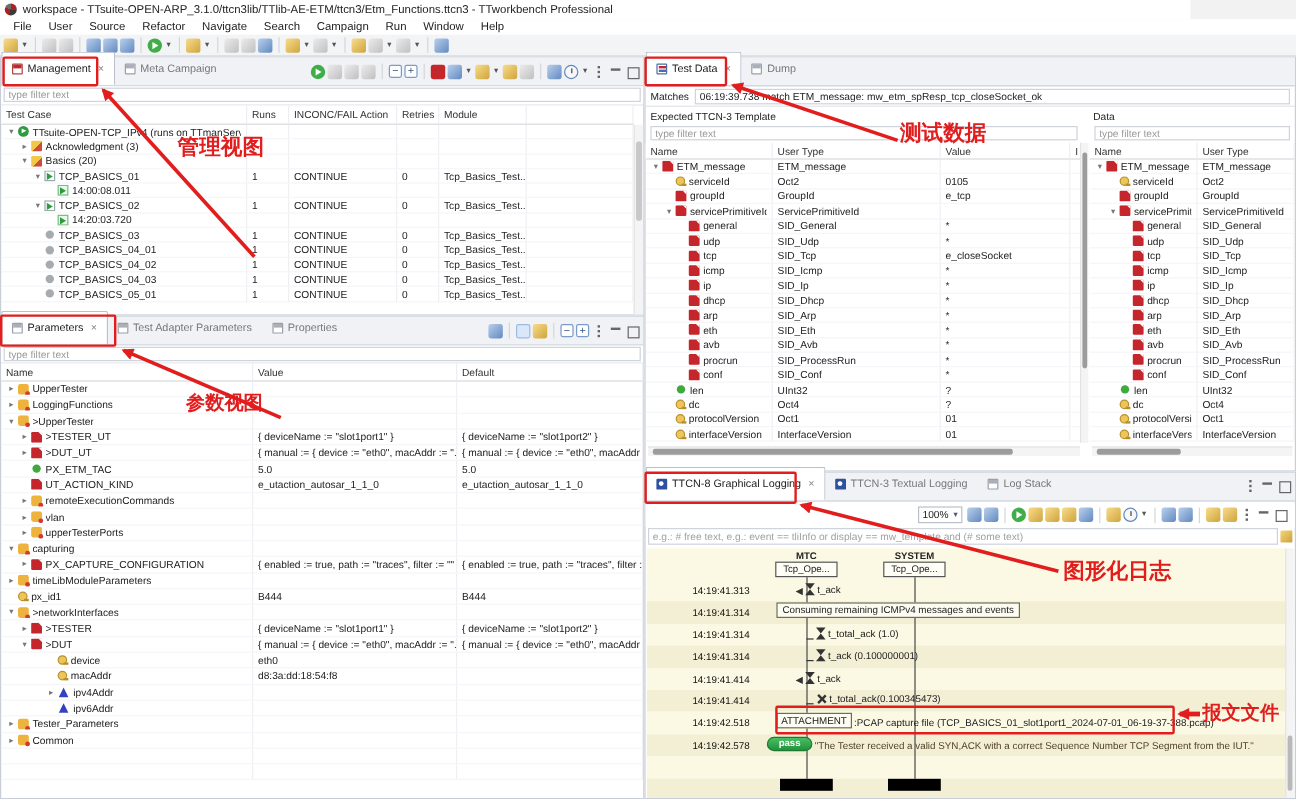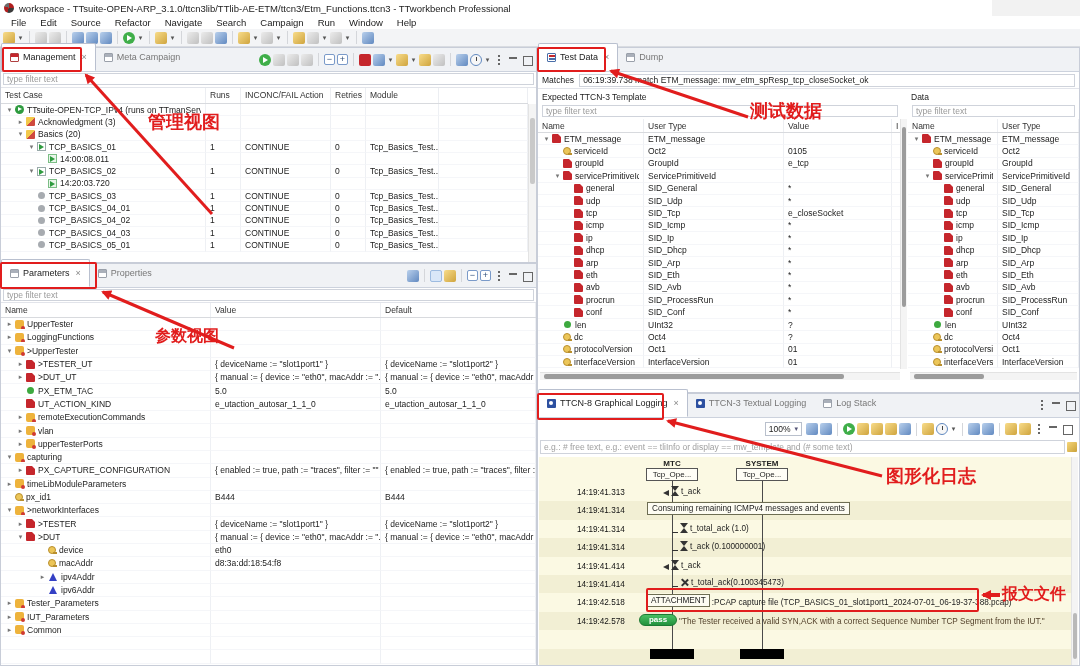--- a/index.html
+++ b/index.html
@@ -133,21 +133,21 @@
 
 <div class="screen">
 
   <div class="titlebar">
     <span class="logo"></span>
     <span class="ttl">workspace - TTsuite-OPEN-ARP_3.1.0/ttcn3lib/TTlib-AE-ETM/ttcn3/Etm_Functions.ttcn3 - TTworkbench Professional</span>
   </div>
 
   <div class="menubar" id="menubar">
       <span class="menu-item">File</span>
-      <span class="menu-item">Edit</span>
+      <span class="menu-item">User</span>
       <span class="menu-item">Source</span>
       <span class="menu-item">Refactor</span>
       <span class="menu-item">Navigate</span>
       <span class="menu-item">Search</span>
       <span class="menu-item">Campaign</span>
       <span class="menu-item">Run</span>
       <span class="menu-item">Window</span>
       <span class="menu-item">Help</span>
     </div>
 
@@ -410,20 +410,24 @@
 
   <div class="panel" id="p-params" style="left:0;top:263px;width:537px;height:403px;">
     <div class="tabbar" id="params-tabs">
         <div class="tab active">
           <span class="tabicon tic-grey"></span>
           <span class="tab-label">Parameters</span>
           <span class="close">×</span>
         </div>
         <div class="tab">
           <span class="tabicon tic-grey"></span>
+          <span class="tab-label">Test Adapter Parameters</span>
+        </div>
+        <div class="tab">
+          <span class="tabicon tic-grey"></span>
           <span class="tab-label">Properties</span>
         </div>
       </div>
     <div class="ptoolbar" id="params-ptb">
         <span class="tbi blue"></span>
         <span class="tbi sep"></span>
         <span class="tbi gold pressed"></span>
         <span class="tbi gold"></span>
         <span class="tbi sep"></span>
         <span class="tbi minusbox"></span>
@@ -671,31 +675,20 @@
           </div>
           <div class="tcell"></div>
           <div class="tcell"></div>
         </div>
         <div class="trow" style="grid-template-columns: 210px 170px 155px; height: 13.3px;">
           <div class="tcell">
             <span class="twrap" style="padding-left: 0px;">
               <span class="exp">▸</span>
               <span class="ic ic-group"></span>
               <span class="lbl">Tester_Parameters</span>
-            </span>
-          </div>
-          <div class="tcell"></div>
-          <div class="tcell"></div>
-        </div>
-        <div class="trow" style="grid-template-columns: 210px 170px 155px; height: 13.3px;">
-          <div class="tcell">
-            <span class="twrap" style="padding-left: 0px;">
-              <span class="exp">▸</span>
-              <span class="ic ic-group"></span>
-              <span class="lbl">IUT_Parameters</span>
             </span>
           </div>
           <div class="tcell"></div>
           <div class="tcell"></div>
         </div>
         <div class="trow" style="grid-template-columns: 210px 170px 155px; height: 13.3px;">
           <div class="tcell">
             <span class="twrap" style="padding-left: 0px;">
               <span class="exp">▸</span>
               <span class="ic ic-group"></span>

